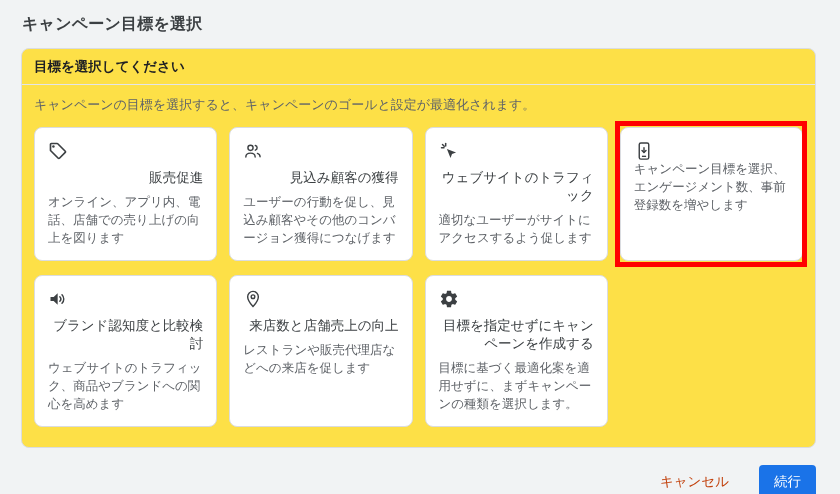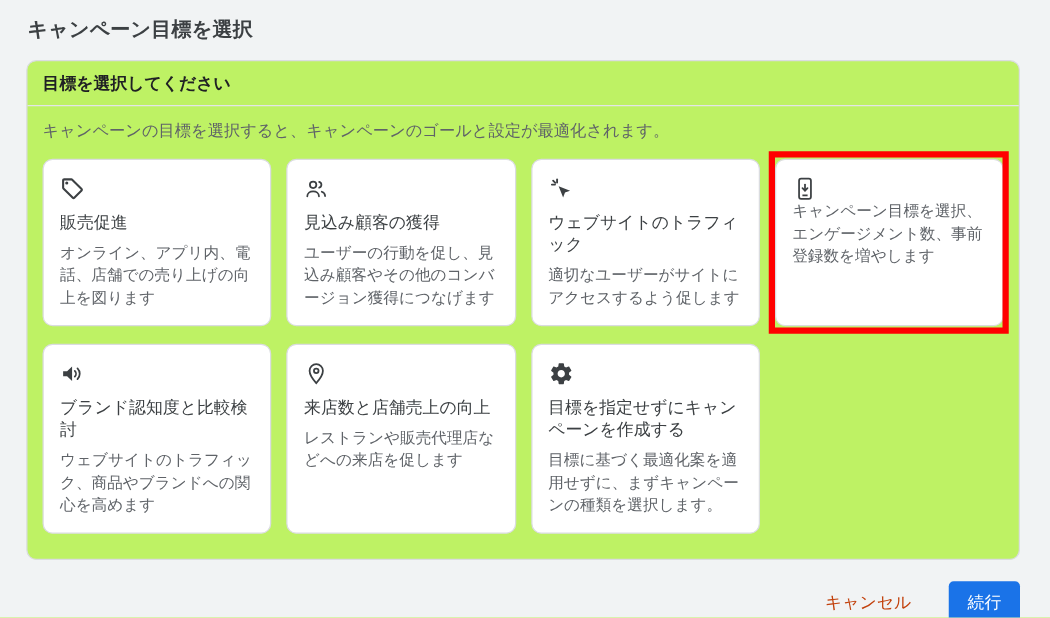--- a/index.html
+++ b/index.html
@@ -13,21 +13,21 @@
   .page-title {
     font-size: 16px;
     font-weight: 700;
     color: #3c4043;
     padding: 14px 0 0 22px;
     letter-spacing: 0.2px;
   }
   .panel {
     margin: 13px 24px 0 21px;
     width: 795px;
-    background: #bef264;
+    background: #fde047;
     border: 1px solid #dadce0;
     border-radius: 8px;
   }
   .panel-header {
     font-size: 13.5px;
     font-weight: 700;
     color: #202124;
     padding: 9px 12px 8px 12px;
     border-bottom: 1px solid #e3e5e8;
   }
@@ -52,20 +52,21 @@
     position: relative;
     cursor: pointer;
   }
   .goal-icon { display: block; width: 20px; height: 20px; }
   .goal-icon svg { display: block; }
   .goal-title {
     font-size: 13.5px;
     color: #3c4043;
     margin: 8px 0 7px 0;
     line-height: 1.35;
+    text-align: right;
   }
   .goal-desc {
     font-size: 12.5px;
     color: #5f6368;
     line-height: 1.42;
   }
   .highlight-box {
     position: absolute;
     top: -7px; left: -6px; right: -5px; bottom: -7px;
     border: 5px solid #ff0000;

